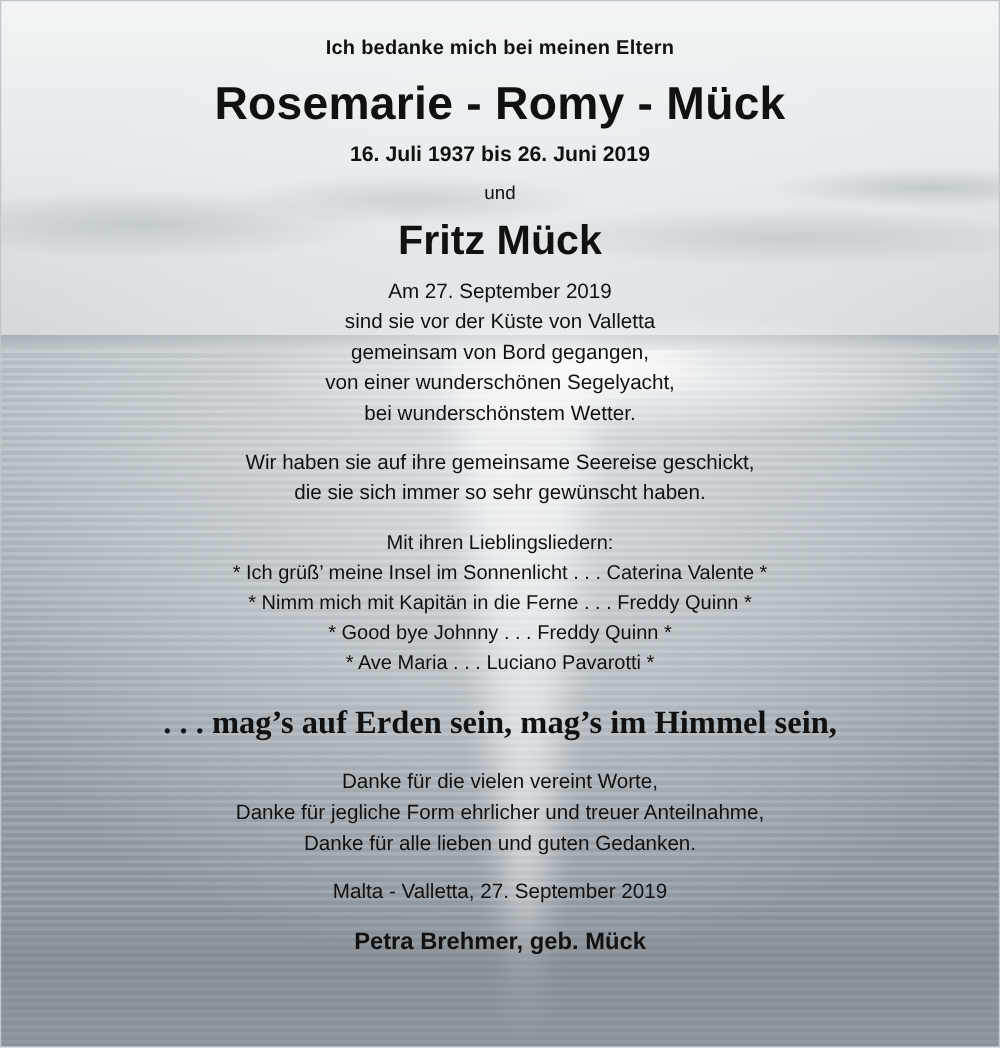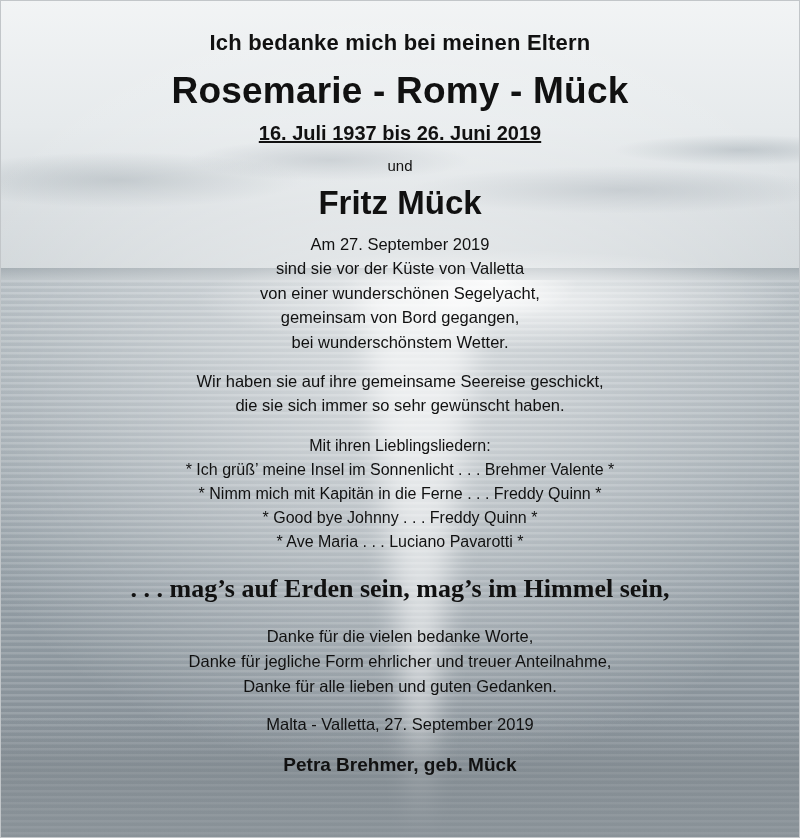--- a/index.html
+++ b/index.html
@@ -103,36 +103,35 @@
   }
 
   
   .content {
     position: relative;
     z-index: 2;
     text-align: center;
     padding: 26px 40px 0 40px;
   }
   .thanks {
-    font-size: 22px;
+    font-size: 16px;
     font-weight: bold;
     letter-spacing: 0.2px;
     margin: 4px 0 14px 0;
   }
   .name-main {
     font-size: 37px;
     font-weight: bold;
     letter-spacing: 0.2px;
     margin: 0 0 10px 0;
   }
   .dates {
-    font-size: 20px;
+    font-size: 17px;
     font-weight: bold;
     margin: 0 0 12px 0;
-    text-decoration: underline;
   }
   .und {
     font-size: 15px;
     margin: 0 0 10px 0;
   }
   .name-second {
     font-size: 33px;
     font-weight: bold;
     margin: 0 0 10px 0;
   }
@@ -199,44 +198,44 @@
     <div class="name-main">Rosemarie - Romy - Mück</div>
     <div class="dates">16. Juli 1937 bis 26. Juni 2019</div>
 
     <div class="und">und</div>
 
     <div class="name-second">Fritz Mück</div>
 
     <div class="para">
       <span class="line">Am 27. September 2019</span>
       <span class="line">sind sie vor der Küste von Valletta</span>
+      <span class="line">gemeinsam von Bord gegangen,</span>
       <span class="line">von einer wunderschönen Segelyacht,</span>
-      <span class="line">gemeinsam von Bord gegangen,</span>
       <span class="line">bei wunderschönstem Wetter.</span>
     </div>
 
     <div class="para tight">
       <span class="line">Wir haben sie auf ihre gemeinsame Seereise geschickt,</span>
       <span class="line">die sie sich immer so sehr gewünscht haben.</span>
     </div>
 
     <div class="songs">
       <span class="line">Mit ihren Lieblingsliedern:</span>
-      <span class="line">* Ich grüß’ meine Insel im Sonnenlicht . . . Brehmer Valente *</span>
+      <span class="line">* Ich grüß’ meine Insel im Sonnenlicht . . . Caterina Valente *</span>
       <span class="line">* Nimm mich mit Kapitän in die Ferne . . . Freddy Quinn *</span>
       <span class="line">* Good bye Johnny . . . Freddy Quinn *</span>
       <span class="line">* Ave Maria . . . Luciano Pavarotti *</span>
     </div>
 
     <div class="closing">
       <span class="line">. . . mag’s auf Erden sein, mag’s im Himmel sein,</span>
     </div>
 
     <div class="danke">
-      <span class="line"><b>Danke</b><span> für die vielen bedanke Worte,</span></span>
+      <span class="line"><b>Danke</b><span> für die vielen vereint Worte,</span></span>
       <span class="line"><b>Danke</b><span> für jegliche Form ehrlicher und treuer Anteilnahme,</span></span>
       <span class="line"><b>Danke</b><span> für alle lieben und guten Gedanken.</span></span>
     </div>
 
     <div class="place">Malta - Valletta, 27. September 2019</div>
 
     <div class="signature">Petra Brehmer, geb. Mück</div>
 
   </div>
 

